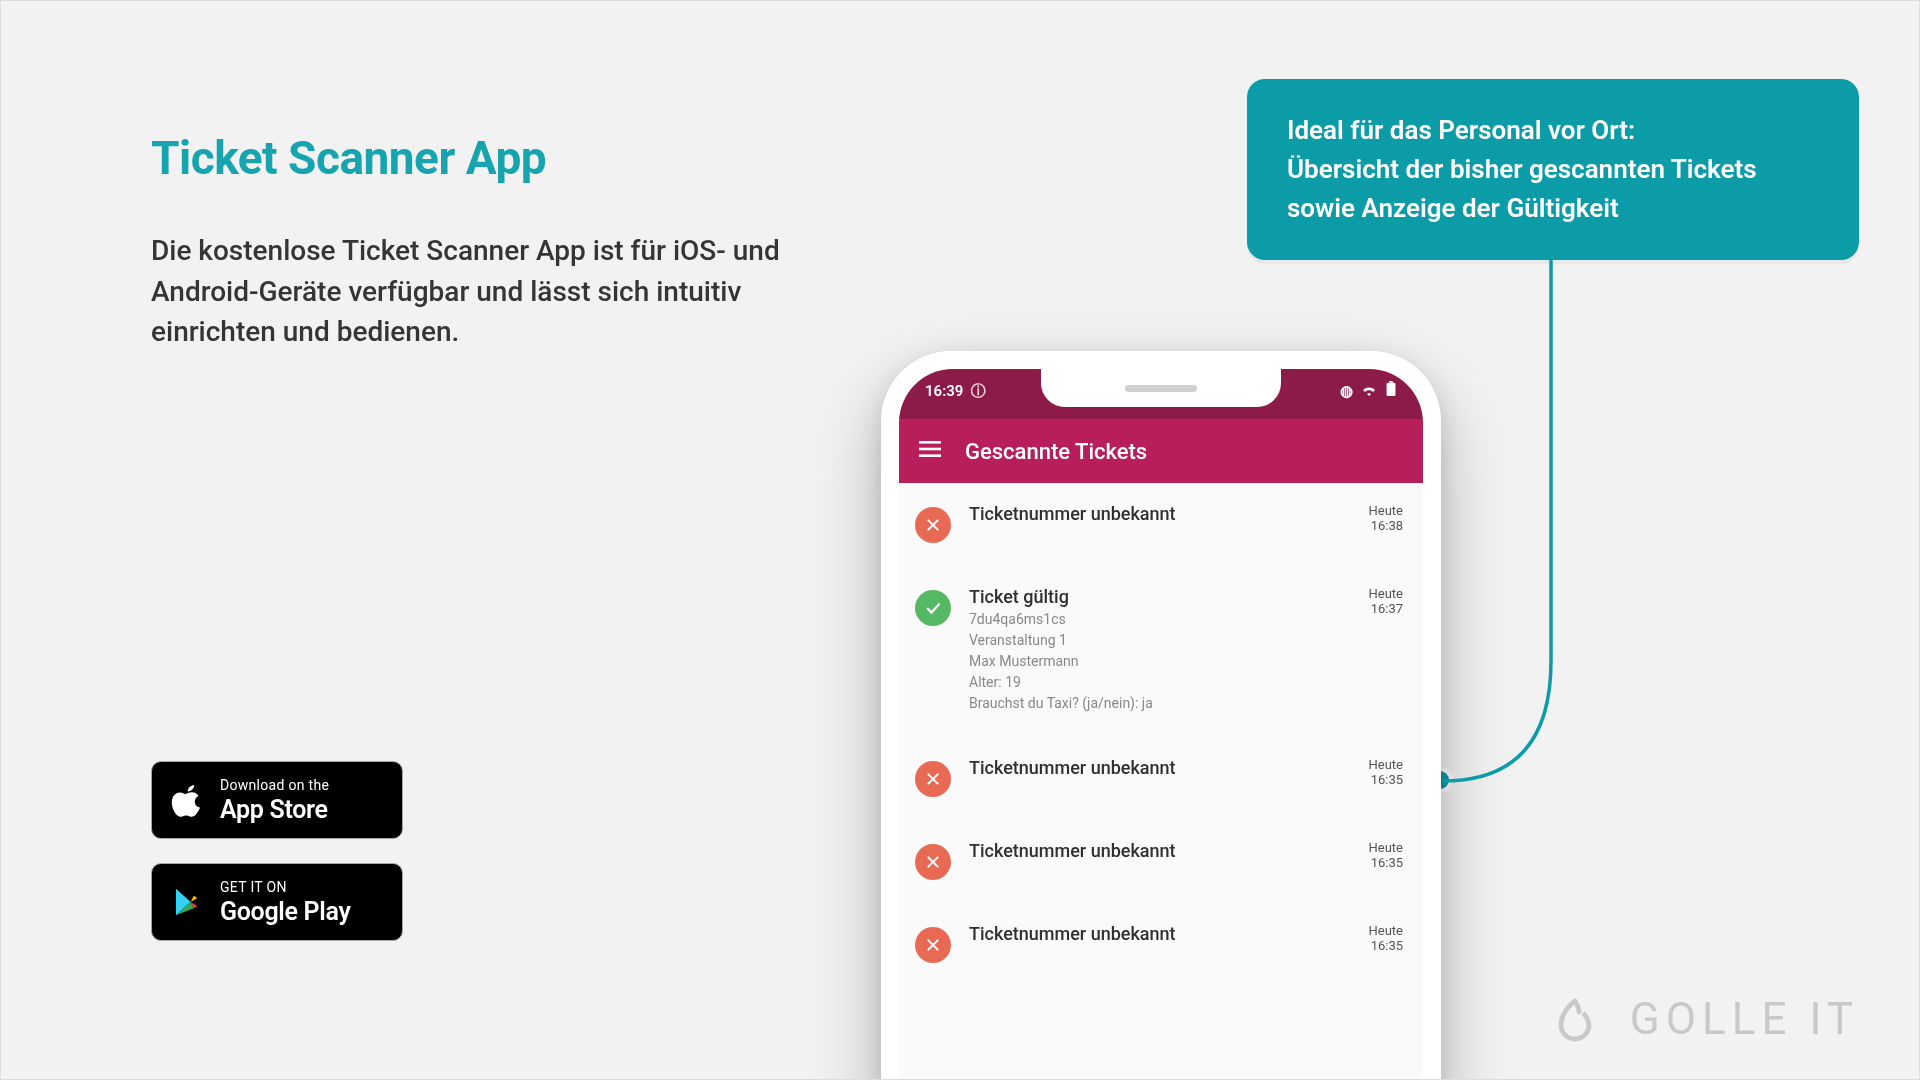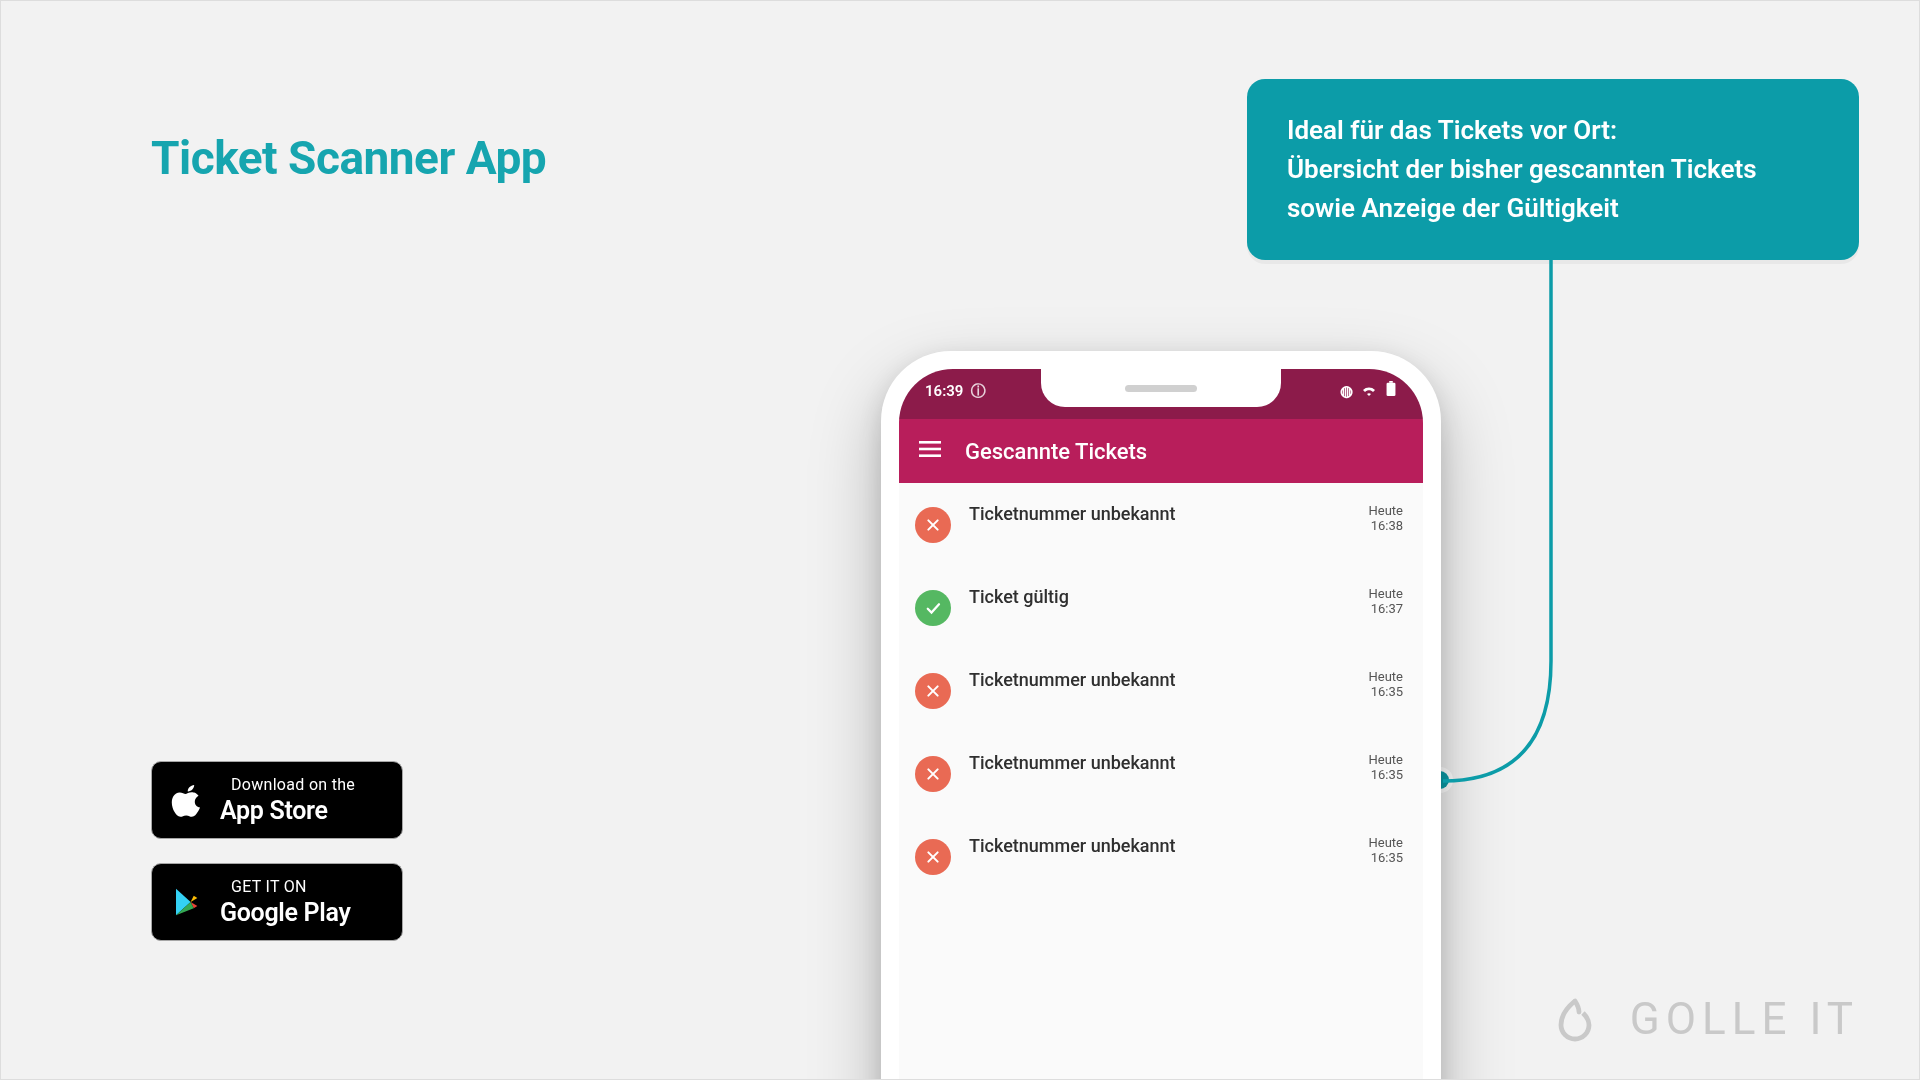--- a/index.html
+++ b/index.html
@@ -44,21 +44,21 @@
     background: #000;
     color: #fff;
     border-radius: 10px;
     border: 1px solid #a6a6a6;
     height: 78px;
     width: 252px;
     padding: 0 16px;
     margin-bottom: 24px;
   }
   .badge .icon { width: 40px; height: 40px; flex: 0 0 40px; margin-right: 12px; display:flex; align-items:center; justify-content:center; }
-  .badge .small { font-size: 16px; letter-spacing: 0.3px; margin-left: 11px; }
+  .badge .small { font-size: 14px; letter-spacing: 0.3px; }
   .badge .big { font-size: 25px; font-weight: 600; margin-top: 2px; letter-spacing: -0.3px; }
 
   
   .callout {
     position: absolute;
     right: 60px;
     top: 78px;
     width: 612px;
     background: #0c9ca8;
     color: #fff;
@@ -185,20 +185,21 @@
     width: 18px; height:18px; border-radius:50%;
     background:#0c9ca8;
     box-shadow: 0 0 0 4px #fff;
   }
 </style>
 </head>
 <body>
 
 <div class="left-col">
   <h1 class="title">Ticket Scanner App</h1>
+  <p class="desc">Die kostenlose Ticket Scanner App ist für iOS- und Android-Geräte verfügbar und lässt sich intuitiv einrichten und bedienen.</p>
 </div>
 
 <div class="store-badges">
   <a class="badge">
     <span class="icon">
       <svg viewBox="0 0 24 24" width="34" height="34" fill="#fff">
           <path d="M16.365 1.43c0 1.14-.44 2.22-1.17 3.02-.85.95-2.24 1.69-3.36 1.6-.14-1.12.43-2.27 1.13-3 .83-.92 2.28-1.62 3.4-1.62zM20.5 17.3c-.56 1.3-.83 1.88-1.55 3.02-1 1.59-2.42 3.57-4.17 3.58-1.56.02-1.96-1.01-4.07-1-2.11.01-2.55 1.02-4.11 1-1.75-.01-3.09-1.8-4.09-3.39C.6 17.4-.3 12.63 1.67 9.42c1.05-1.7 2.71-2.77 4.47-2.8 1.66-.03 3.23 1.12 4.07 1.12.84 0 2.79-1.38 4.71-1.18.8.03 3.05.32 4.5 2.45-3.95 2.16-3.32 7.76 1.08 8.29z"></path>
         </svg>
     </span>
     <span>
@@ -216,21 +217,21 @@
         </svg>
     </span>
     <span>
       <div class="small">GET IT ON</div>
       <div class="big">Google Play</div>
     </span>
   </a>
 </div>
 
 <div class="callout">
-  <div>Ideal für das Tickets vor Ort:</div>
+  <div>Ideal für das Personal vor Ort:</div>
   <div>Übersicht der bisher gescannten Tickets sowie Anzeige der Gültigkeit</div>
 </div>
 
 <svg class="connector" viewBox="0 0 200 560">
   <path d="M110 0 V 420 Q 110 540 2 540" stroke="#0c9ca8" stroke-width="3.5" fill="none"></path>
 </svg>
 <div class="endpoint"></div>
 
 <div class="phone-wrap">
   <div class="phone">
@@ -277,20 +278,21 @@
             <div class="ts">Heute<br>16:38</div>
           </div>
           <div class="row">
             <div class="ico ok">
               <svg width="18" height="18" viewBox="0 0 24 24" fill="none" stroke="#fff" stroke-width="3" stroke-linecap="round">
                 <polyline points="5 13 10 18 20 7"></polyline>
               </svg>
             </div>
             <div class="mid">
               <div class="h">Ticket gültig</div>
+              <div class="sub">7du4qa6ms1cs<br>Veranstaltung 1<br>Max Mustermann<br>Alter: 19<br>Brauchst du Taxi? (ja/nein): ja</div>
             </div>
             <div class="ts">Heute<br>16:37</div>
           </div>
           <div class="row">
             <div class="ico bad">
               <svg width="16" height="16" viewBox="0 0 24 24" fill="none" stroke="#fff" stroke-width="3" stroke-linecap="round">
                 <line x1="5" y1="5" x2="19" y2="19"></line>
                 <line x1="19" y1="5" x2="5" y2="19"></line>
               </svg>
             </div>

